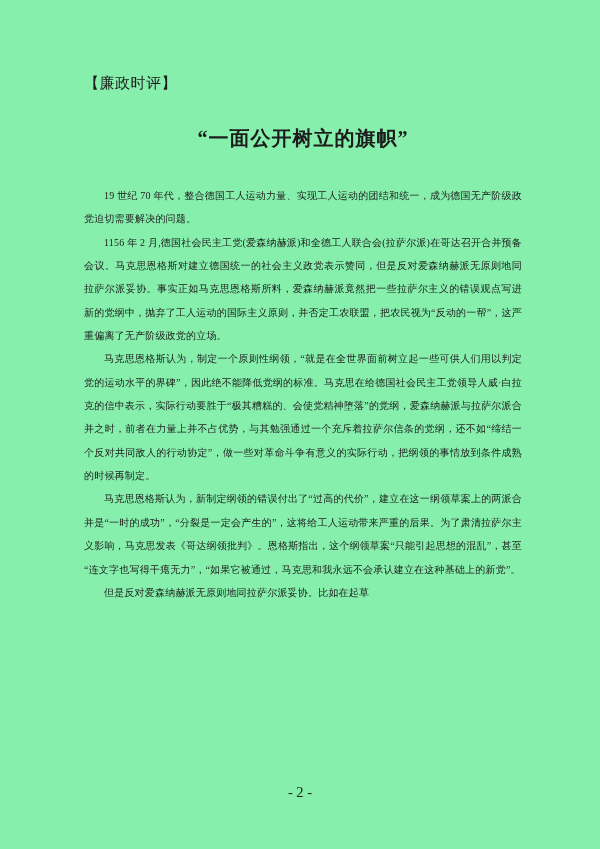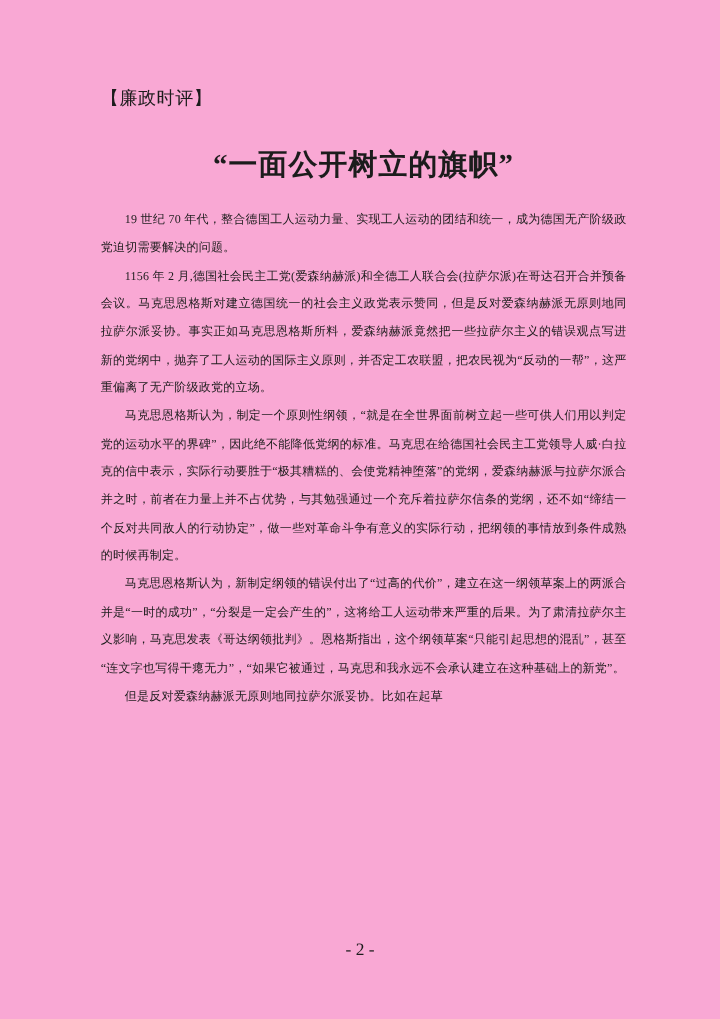--- a/index.html
+++ b/index.html
@@ -4,38 +4,38 @@
 <style>
   html, body {
     margin: 0;
     padding: 0;
     background: #ffffff;
   }
   .page {
     position: relative;
     width: 600px;
     height: 849px;
-    background: #f9a8d4;
+    background: #86efac;
     box-sizing: border-box;
     padding: 74px 78px 0 84px;
     font-family: "Liberation Serif", "DejaVu Serif", serif;
     color: #1c1c1c;
     overflow: hidden;
   }
   .header-tag {
     font-size: 15px;
     line-height: 19px;
     letter-spacing: 0.5px;
   }
   .title {
-    font-size: 24px;
+    font-size: 20px;
     font-weight: bold;
     text-align: center;
     line-height: 26px;
-    margin: 32px 0 21px 0;
+    margin: 32px 0 33px 0;
     letter-spacing: 1px;
   }
   .body-text p {
     margin: 0;
     font-size: 10px;
     line-height: 23.35px;
     text-align: justify;
     text-indent: 2em;
     word-break: break-all;
     letter-spacing: 0.2px;

